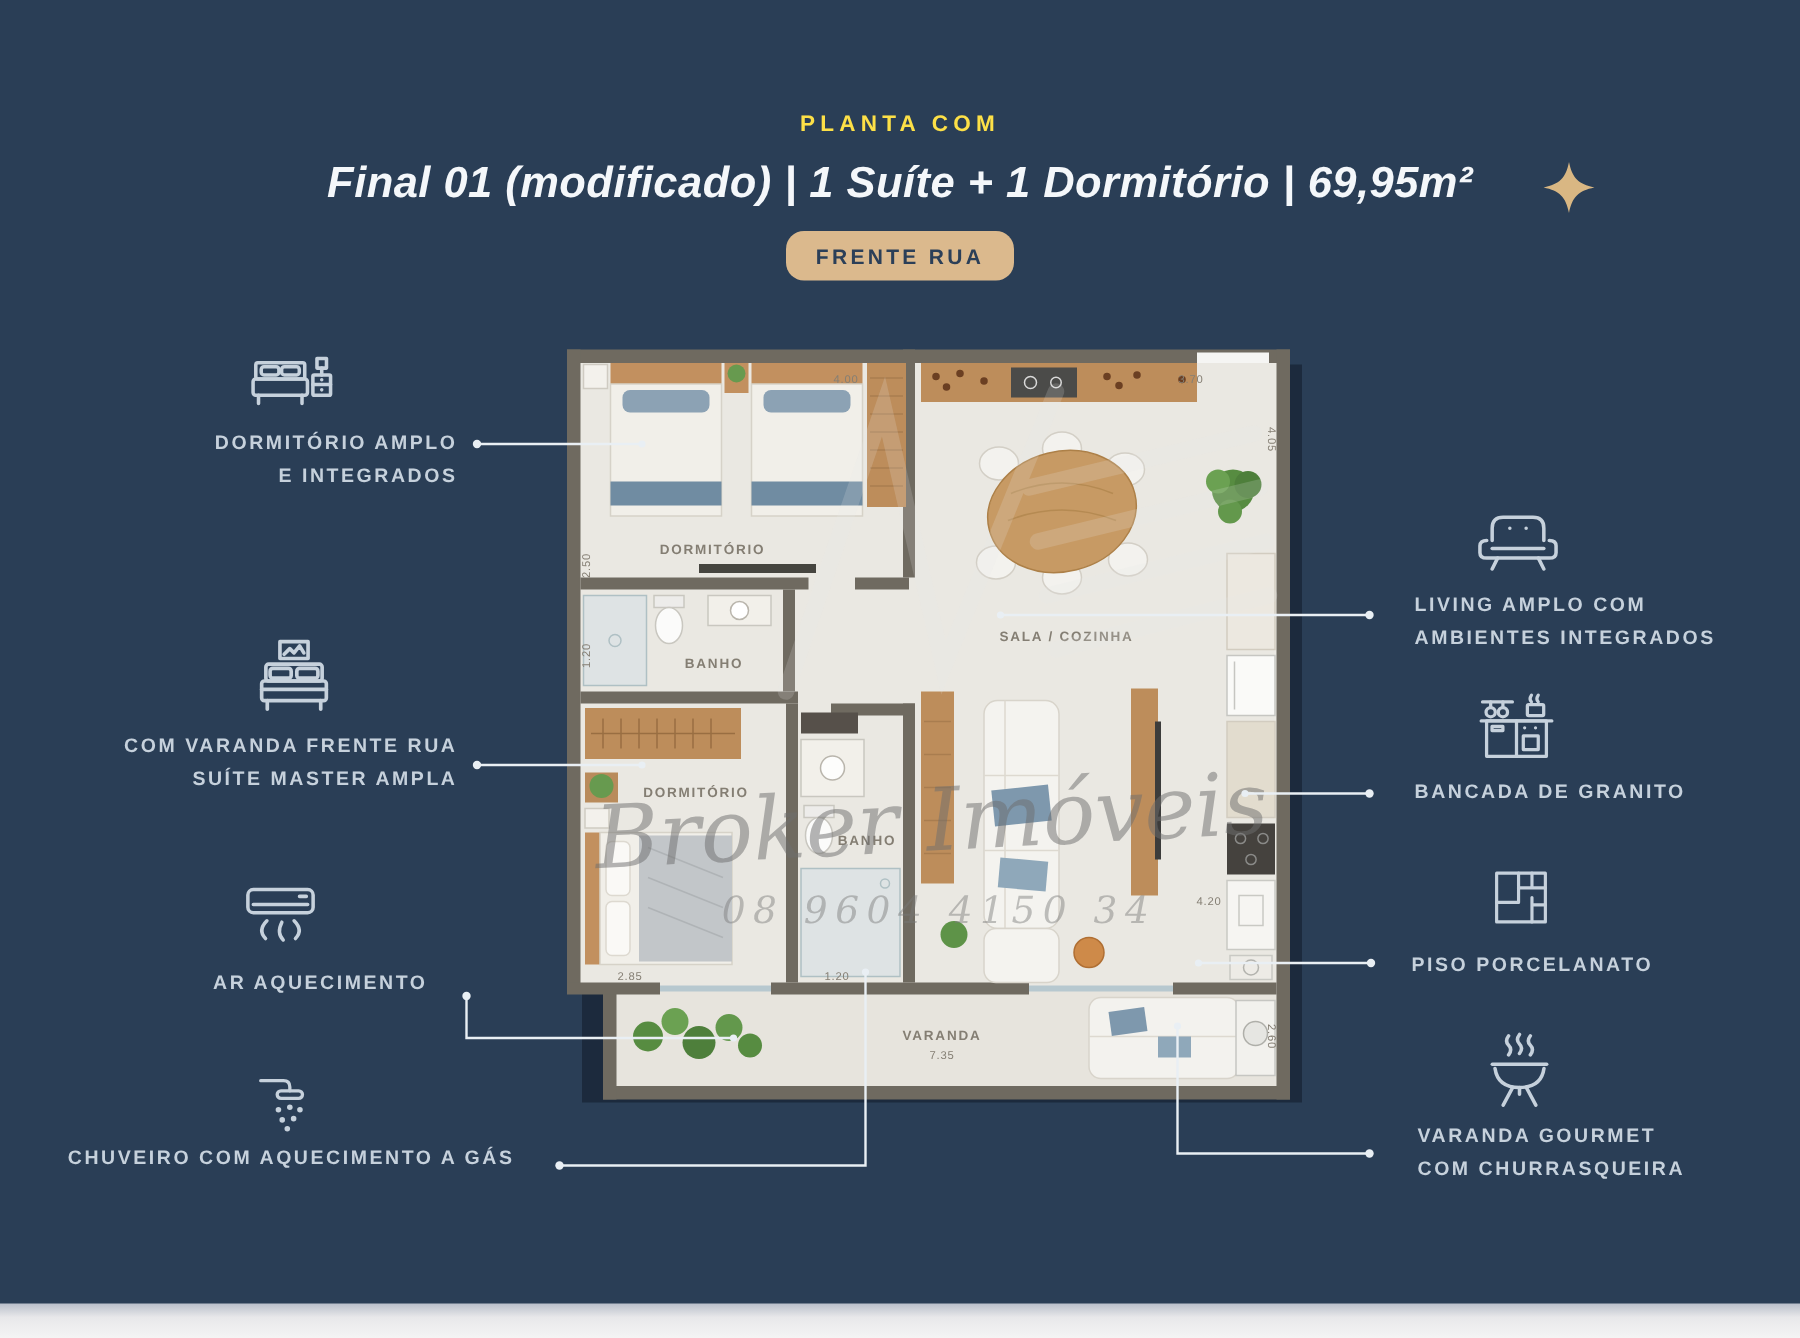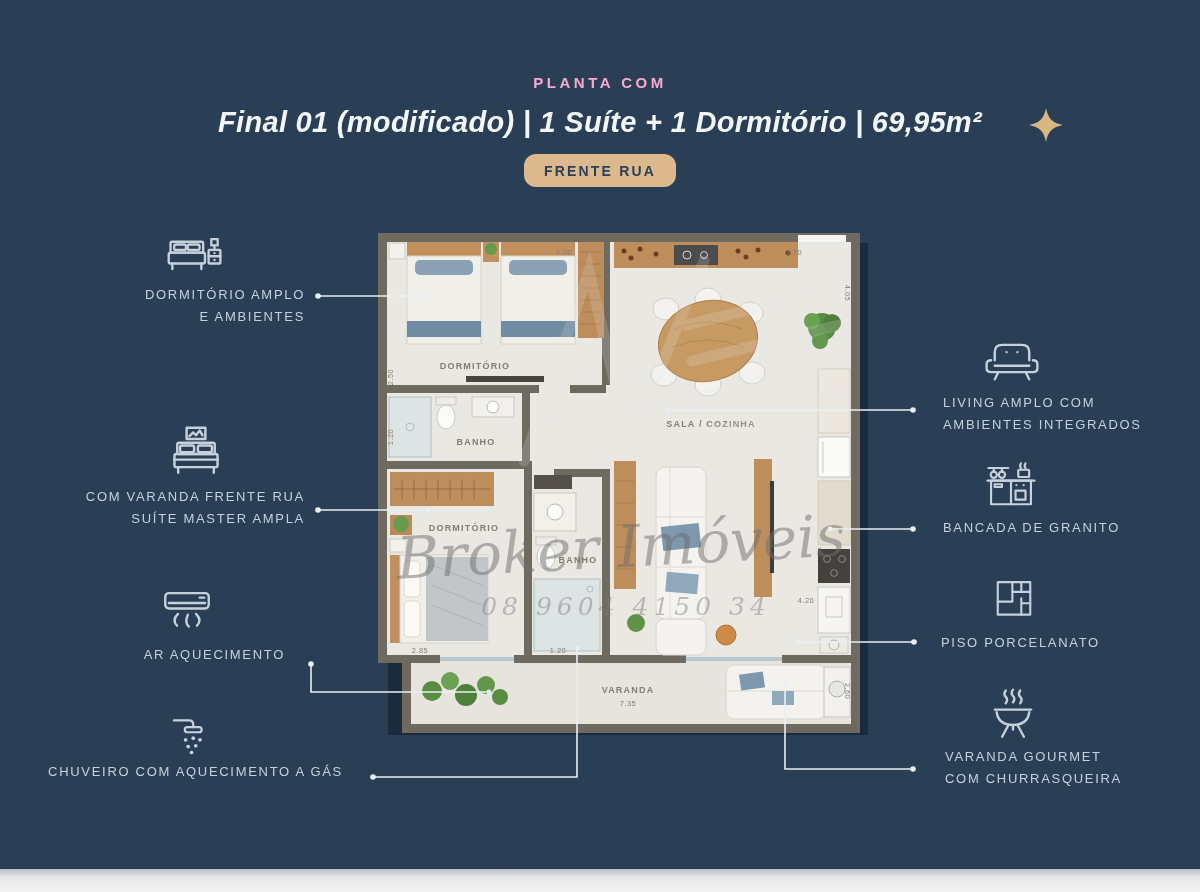--- a/index.html
+++ b/index.html
@@ -1,30 +1,30 @@
 <!DOCTYPE html>
 <html><head>
 <meta charset="utf-8">
 <style>
   html,body{margin:0;padding:0;background:#1d2d40;}
   .stage{position:relative;width:1200px;height:892px;background:#2A3E56;overflow:hidden;
          font-family:"Liberation Sans",sans-serif;}
   
-  .eyebrow{position:absolute;left:0;right:0;top:74px;text-align:center;color:#f9a8d4;
+  .eyebrow{position:absolute;left:0;right:0;top:74px;text-align:center;color:#fde047;
            font-size:15px;font-weight:700;letter-spacing:3.5px;}
   .title{position:absolute;left:0;right:0;top:106px;text-align:center;color:#F4F7FA;
          font-size:29px;font-weight:700;letter-spacing:.3px;font-style:italic;}
   .sparkle{position:absolute;left:1028px;top:107px;width:36px;height:36px;}
   .badge-wrap{position:absolute;left:0;right:0;top:154px;text-align:center;}
   .badge{display:inline-block;background:#DBB98D;color:#2B3F58;font-size:14px;font-weight:700;
          letter-spacing:2.2px;padding:9px 20px 8px;border-radius:12px;}
   
   .co-icon{position:absolute;color:#C6D1DC;}
   .co-icon svg{display:block;}
-  .co-text{position:absolute;color:#C6D1DC;font-size:13px;font-weight:400;letter-spacing:1.7px;
+  .co-text{position:absolute;color:#C6D1DC;font-size:13px;font-weight:700;letter-spacing:1.7px;
            line-height:22px;}
   .r{text-align:right;}  .l{text-align:left;}
   
   .leads{position:absolute;left:0;top:0;pointer-events:none;}
   .leads polyline{fill:none;stroke:#E9EFF4;stroke-width:1.6;}
   .leads circle{fill:#E9EFF4;}
   
   .plan{position:absolute;left:374px;top:229px;width:498px;height:510px;}
   .plan svg{display:block;}
   .room-label{fill:#847E73;font-size:9px;font-weight:700;letter-spacing:1.2px;text-anchor:middle;}
@@ -132,21 +132,21 @@
     <svg width="58" height="58" viewBox="0 0 64 64" fill="none" stroke="currentColor" stroke-width="2.6" stroke-linecap="round" stroke-linejoin="round">
       <path d="M24 5 q-3 4 0 7 q3 3 0 7 M32 4 q-3 4 0 7 q3 3 0 7 M40 5 q-3 4 0 7 q3 3 0 7"></path>
       <path d="M12 26 h40"></path>
       <path d="M14 29 q2 14 18 14 q16 0 18 -14"></path>
       <path d="M27 43 l-7 13 M37 43 l7 13 M32 43 v5"></path>
     </svg>
   </div>
 
   <div class="co-text r" style="left:55px;top:284px;width:250px">
     <div>DORMITÓRIO AMPLO</div>
-    <div>E AMBIENTES</div>
+    <div>E INTEGRADOS</div>
   </div>
   <div class="co-text r" style="left:40px;top:486px;width:265px">
     <div>COM VARANDA FRENTE RUA</div>
     <div>SUÍTE MASTER AMPLA</div>
   </div>
   <div class="co-text r" style="left:40px;top:644px;width:245px">
     <div>AR AQUECIMENTO</div>
   </div>
   <div class="co-text r" style="left:43px;top:761px;width:300px">
     <div>CHUVEIRO COM AQUECIMENTO A GÁS</div>

